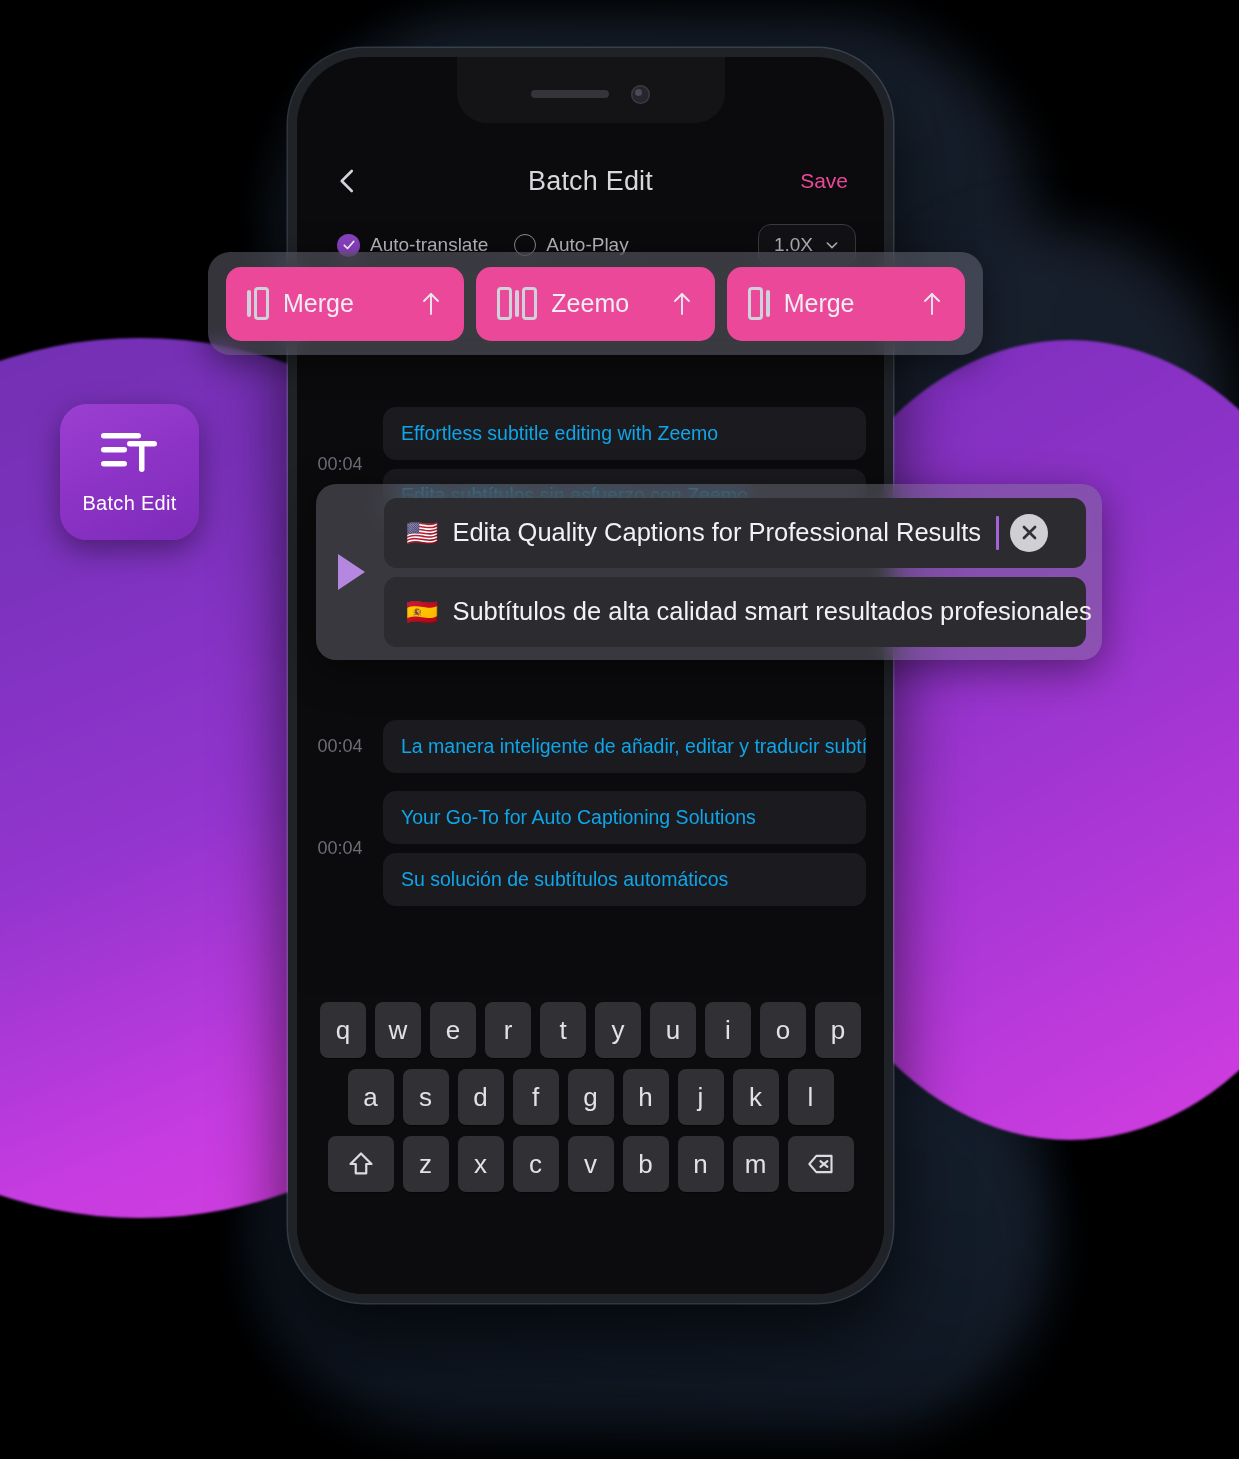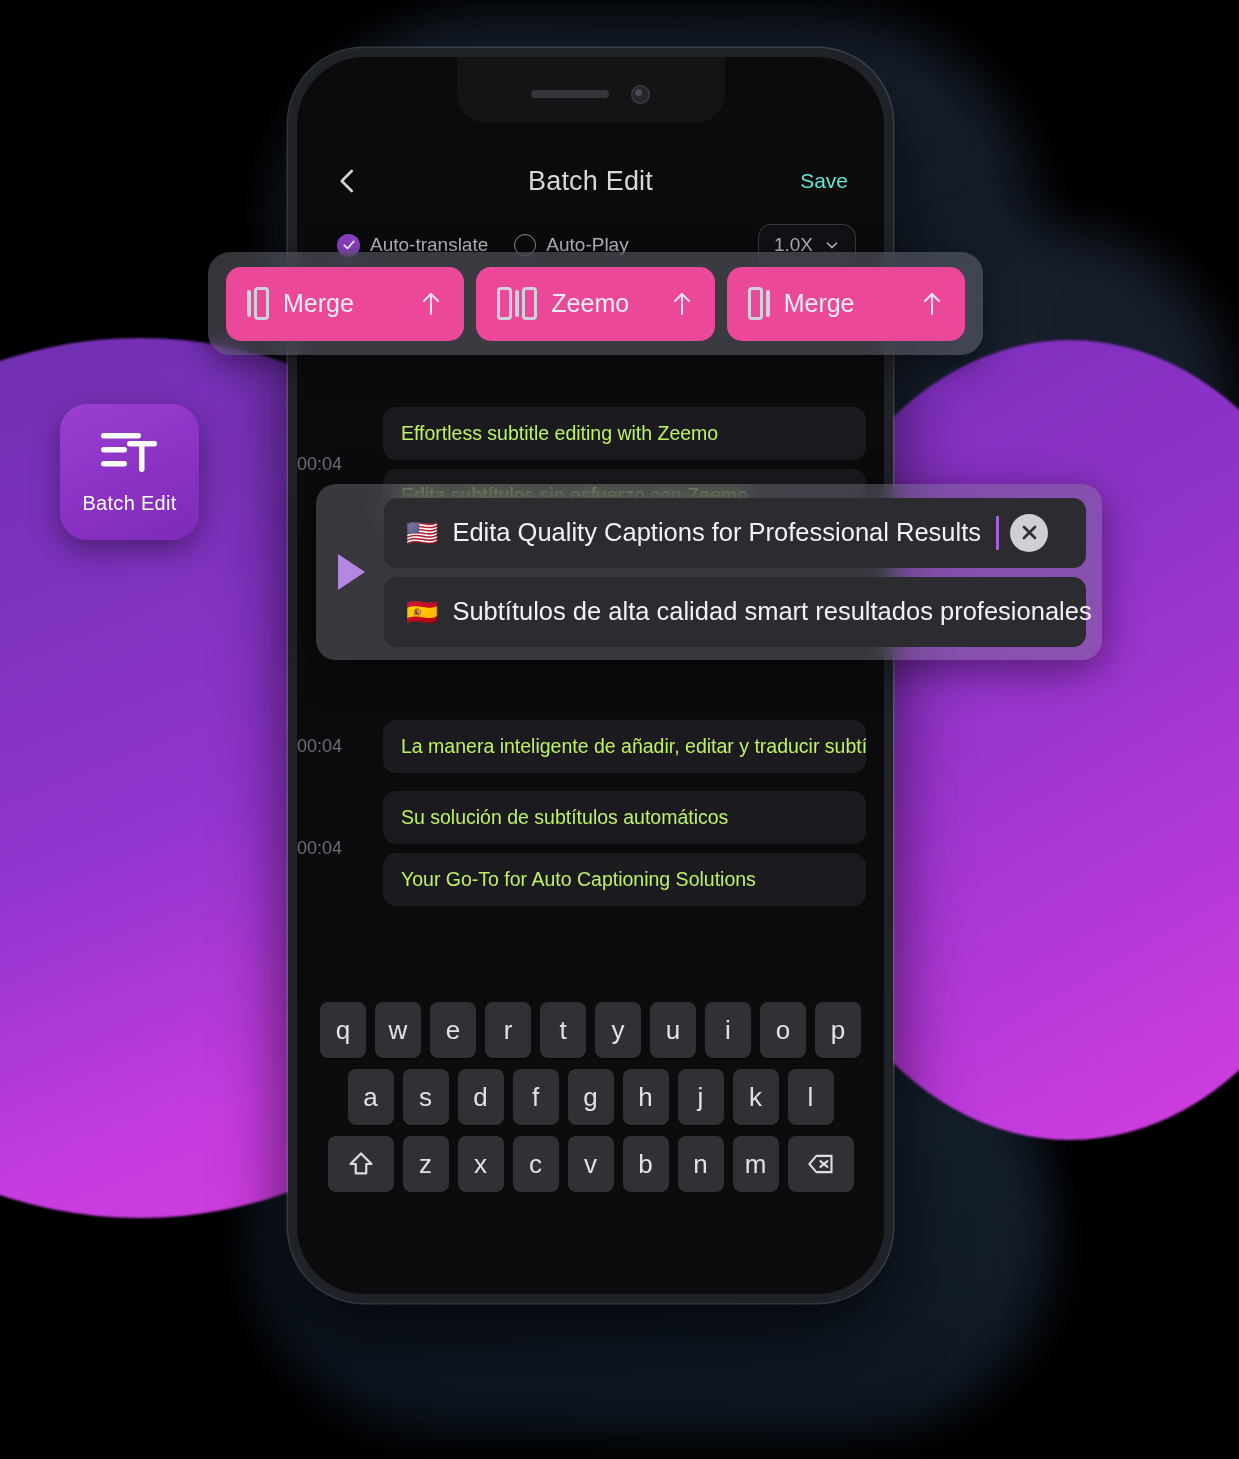--- a/index.html
+++ b/index.html
@@ -68,21 +68,21 @@
   .nav-bar{
     position:absolute;top:96px;left:0;right:0;height:56px;
     display:flex;align-items:center;padding:0 36px;box-sizing:border-box;
   }
   .back-icon{width:30px;height:30px;display:block;flex:0 0 auto;cursor:pointer;}
   .nav-title{
     position:absolute;left:0;right:0;text-align:center;
     font-size:27px;color:#d8d8dc;letter-spacing:.2px;pointer-events:none;
   }
   .save-btn{
-    margin-left:auto;font-size:21px;color:#5eead4;cursor:pointer;z-index:2;
+    margin-left:auto;font-size:21px;color:#ec4899;cursor:pointer;z-index:2;
   }
 
   
   .opts{
     position:absolute;top:162px;left:12px;right:0;height:52px;
     display:flex;align-items:center;padding:0 28px;box-sizing:border-box;
   }
   .opt{display:flex;align-items:center;gap:10px;margin-right:26px;cursor:pointer;}
   .opt-label{font-size:19px;color:#b8b8c0;}
   .radio-on{
@@ -102,26 +102,26 @@
   .speed-val{font-size:19px;color:#b4b4bc;}
   .chev{width:16px;height:16px;}
 
   
   .sub-list{
     position:absolute;top:350px;left:0;right:0;bottom:300px;
     padding:0 18px 0 0;box-sizing:border-box;
   }
   .sub-group{display:flex;align-items:center;margin-bottom:18px;}
   .ts{
-    width:86px;flex:0 0 86px;text-align:left;font-size:18px;color:#6d6d77;
+    width:86px;flex:0 0 86px;text-align:center;font-size:18px;color:#6d6d77;
   }
   .sub-lines{flex:1;display:flex;flex-direction:column;gap:9px;min-width:0;}
   .sub-line{
     background:#1b1b1f;border-radius:13px;padding:15px 18px;
-    font-size:19.5px;color:#bef264;white-space:nowrap;overflow:hidden;
+    font-size:19.5px;color:#0ea5e9;white-space:nowrap;overflow:hidden;
     cursor:text;
   }
 
   
   .keyboard{
     position:absolute;left:0;right:0;bottom:0;height:300px;
     background:#0c0c0e;padding:8px 6px 0;box-sizing:border-box;
   }
   .krow{display:flex;justify-content:center;gap:9px;margin-bottom:11px;}
   .key{
@@ -278,22 +278,22 @@
         <div class="sub-group">
           <div class="ts">00:04</div>
           <div class="sub-lines">
             <div class="sub-line">La manera inteligente de añadir, editar y traducir subtít</div>
           </div>
         </div>
 
         <div class="sub-group">
           <div class="ts">00:04</div>
           <div class="sub-lines">
+            <div class="sub-line">Your Go-To for Auto Captioning Solutions</div>
             <div class="sub-line">Su solución de subtítulos automáticos</div>
-            <div class="sub-line">Your Go-To for Auto Captioning Solutions</div>
           </div>
         </div>
 
       </div>
 
       <div class="keyboard">
         <div class="krow" id="kb-row1">
             <div class="key">q</div>
             <div class="key">w</div>
             <div class="key">e</div>

